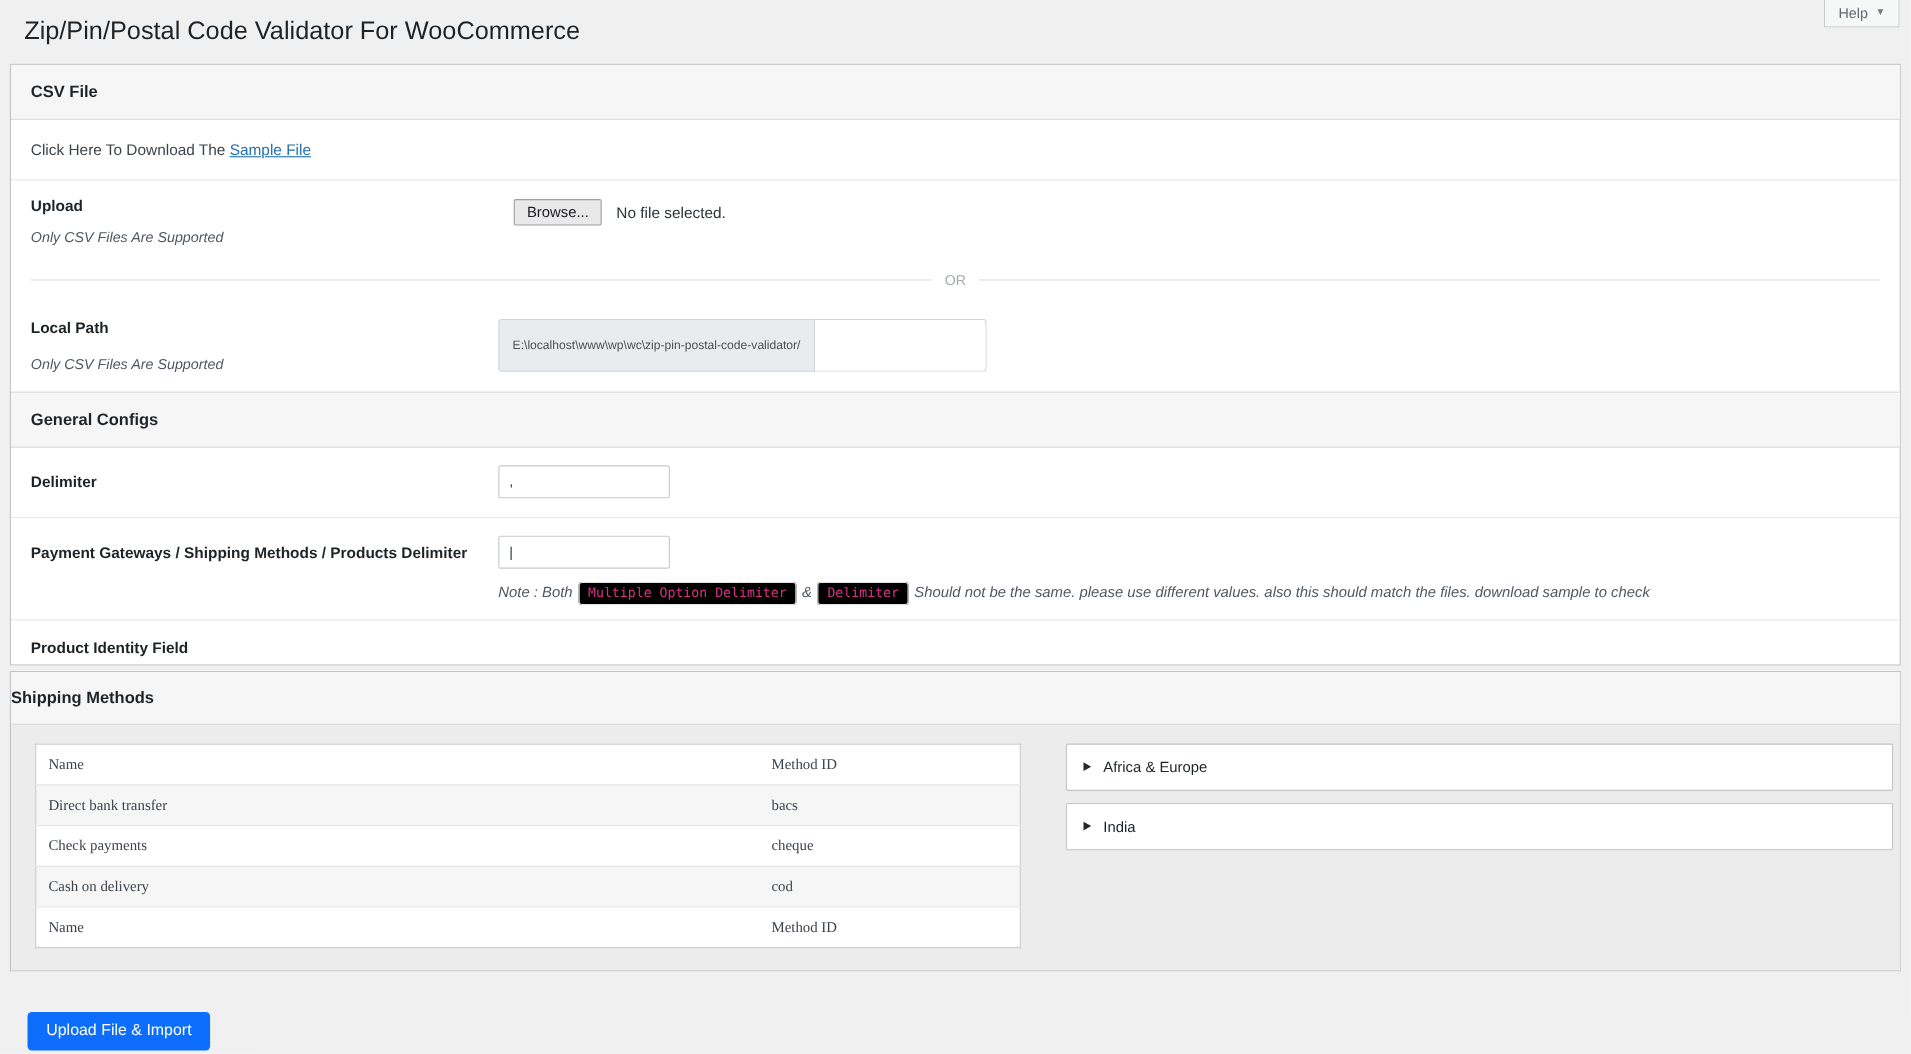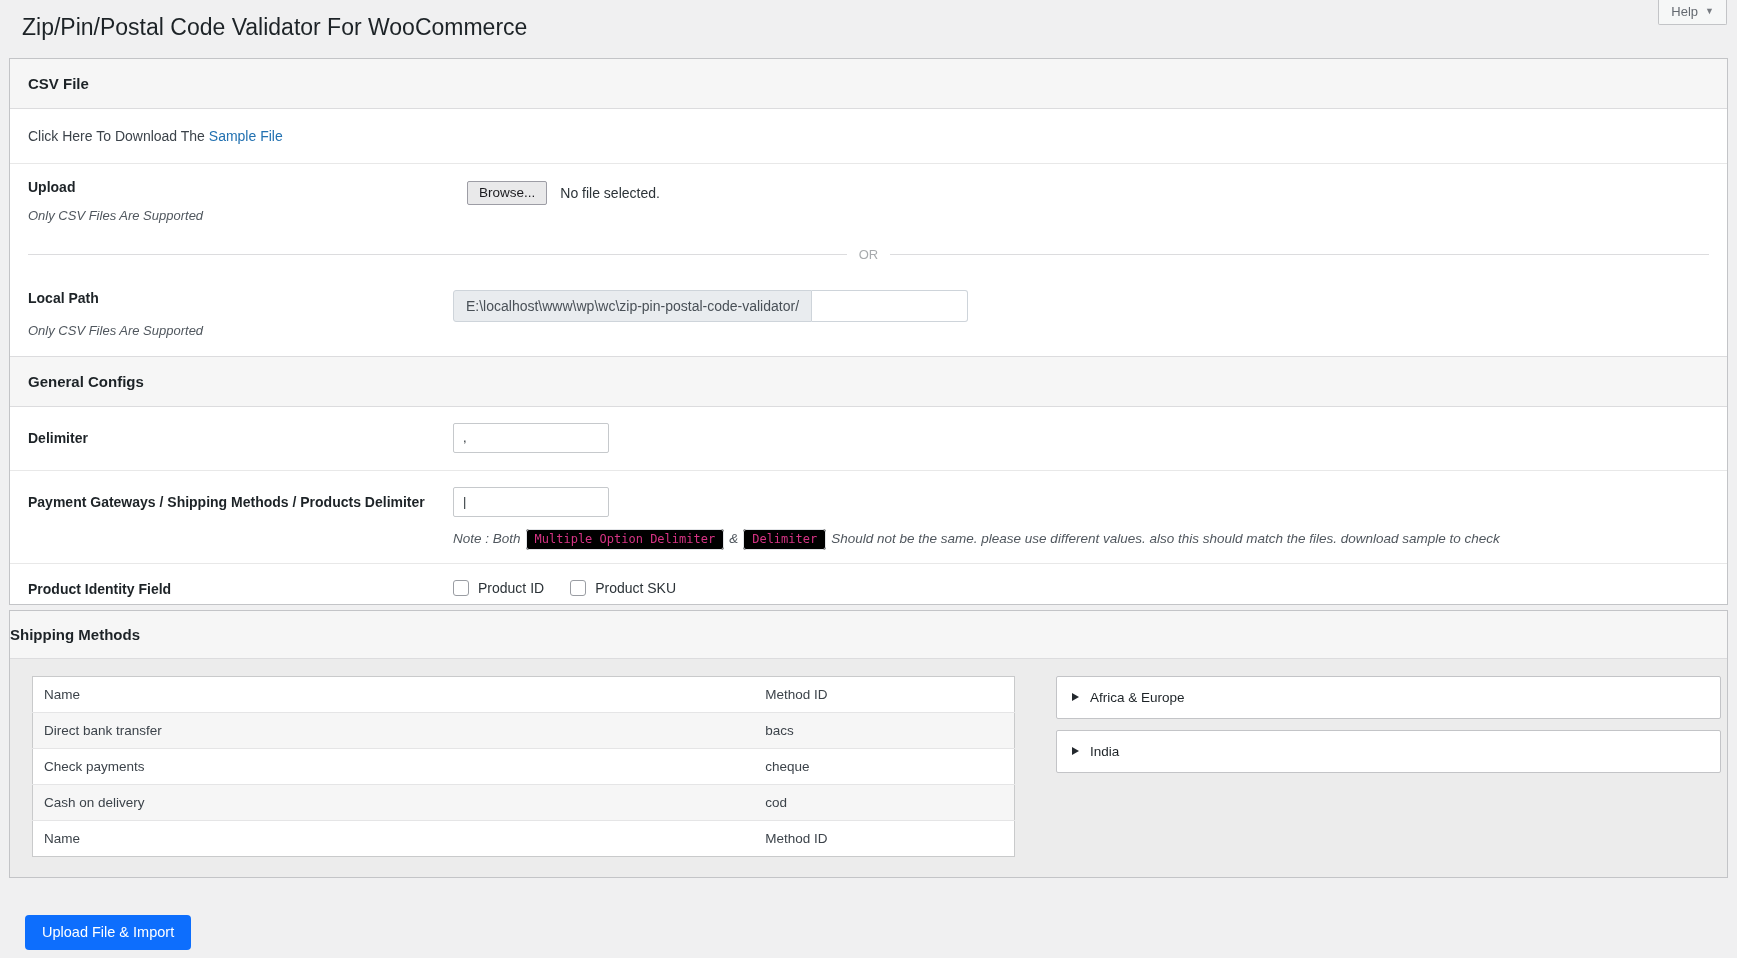--- a/index.html
+++ b/index.html
@@ -40,21 +40,21 @@
     background:#f6f6f6; padding:16px 18px;
     font-size:15px; font-weight:700; color:#1d2327;
     border-bottom:1px solid #dcdcde;
   }
   .band.mid { border-top:1px solid #dcdcde; }
 
   .row-link {
     padding:19px 18px; font-size:14px; color:#3c434a;
     border-bottom:1px solid #e8e8e8;
   }
-  .link { color:#2271b1; cursor:pointer; }
+  .link { color:#2271b1; text-decoration:underline; cursor:pointer; }
 
   .form-row { display:flex; padding:0 18px; }
   .label-col { width:425px; flex:none; }
   .field-col { flex:1; min-width:0; }
   .flabel { font-size:14px; font-weight:700; color:#1d2327; }
   .hint { font-style:italic; color:#50575e; font-size:13px; }
 
   .row-upload { padding-top:15px; padding-bottom:10px;gap:14px; }
   .row-upload .hint { margin-top:13px; }
 
@@ -66,21 +66,21 @@
   .file-status { font-size:14px; color:#2c3338; }
 
   .or-row { display:flex; align-items:center; gap:12px; margin:14px 18px; color:#a7aaad; font-size:13px; }
   .or-line { flex:1; height:1px; background:#dcdcde; }
 
   .row-localpath { padding-top:14px; padding-bottom:18px;justify-content:space-between; }
   .row-localpath .hint { margin-top:17px; }
   .input-group { display:flex; align-items:stretch; }
   .ig-prefix {
     background:#e9ecef; border:1px solid #ced4da; border-radius:3px 0 0 3px;
-    padding:7px 12px; font-size:14px; color:#495057; white-space:nowrap;
+    padding:17px 12px; font-size:11px; color:#495057; white-space:nowrap;
   }
   .ig-input {
     width:156px; border:1px solid #ced4da; border-left:none; border-radius:0 3px 3px 0;
     padding:0 8px; font-size:13px; color:#2c3338; outline:none;
     font-family:"Liberation Sans", sans-serif;
   }
 
   .row-delim { padding-top:16px; padding-bottom:17px; border-bottom:1px solid #e8e8e8; }
   .row-delim .flabel { padding-top:7px; }
   .text-input {
@@ -107,21 +107,21 @@
   }
   .check-label { font-size:14px; color:#2c3338; }
 
   
   .band2 { display:flex; background:#f6f6f6; border-bottom:1px solid #dcdcde; padding:15px 0; }
   .band2 .bh { font-size:15px; font-weight:700; color:#1d2327; }
   .band2 .bh-left { width:866px; padding-left:18px; }
 
   .body2 { background:#ececec; display:flex; padding:17px 6px 20px 22px; }
 
-  .gw-table-wrap { width:983px; flex:none; }
+  .gw-table-wrap { width:896px; flex:none;font-family:Liberation Serif, serif; }
   table.gw-table {
     width:100%; border-collapse:collapse; background:#fff;
     border:1px solid #c9cacb; font-size:13.5px; color:#3c434a;
   }
   table.gw-table td { padding:10px 11px; height:36px; }
   table.gw-table td.col-method { width:26.5%; }
   table.gw-table thead td { border-bottom:1px solid #e5e5e6; }
   table.gw-table tbody tr { border-bottom:1px solid #e5e5e6; }
   table.gw-table tbody tr:nth-child(odd) { background:#f6f6f6; }
   table.gw-table tfoot tr { border-top:1px solid #c9cacb; }
@@ -218,32 +218,20 @@
       <input class="text-input" type="text" value="|" style="">
       <div class="note-line"><span>Note : Both</span><span class="code-tag">Multiple Option Delimiter</span><span>&amp;</span><span class="code-tag">Delimiter</span><span>Should not be the same. please use different values. also this should match the files. download sample to check</span>
       </div>
     </div>
   </div>
 
   <div class="form-row row-identity">
     <div class="label-col">
       <div class="flabel">Product Identity Field</div>
     </div>
-    <div class="field-col">
-      <div class="check-group">
-        <div class="check-opt">
-          <span class="checkbox"></span>
-          <span class="check-label">Product ID</span>
-        </div>
-        <div class="check-opt">
-          <span class="checkbox"></span>
-          <span class="check-label">Product SKU</span>
-        </div>
-      </div>
-    </div>
   </div>
 
 </div>
 
 
 <div class="card lower">
   <div class="band2">
     <div class="bh">Shipping Methods</div>
   </div>
 

